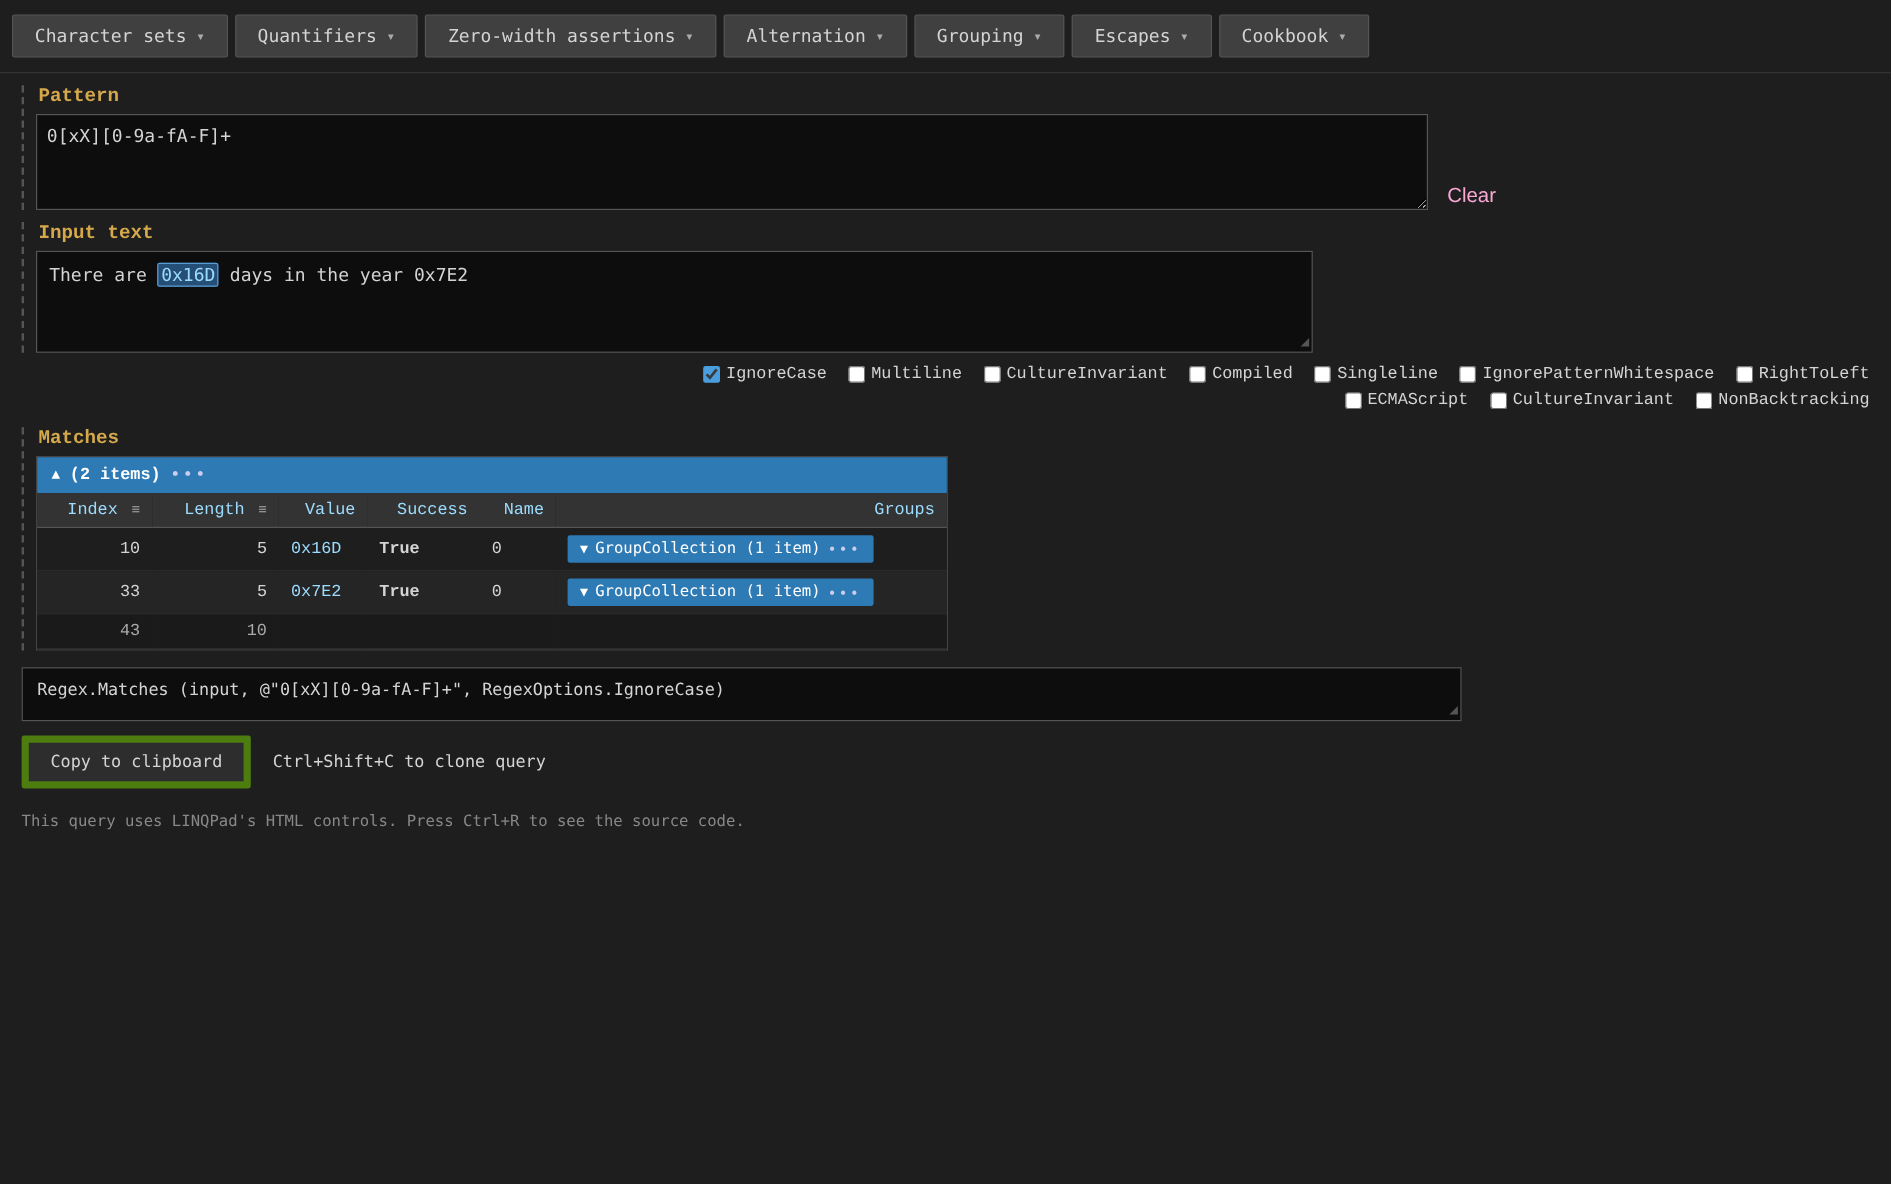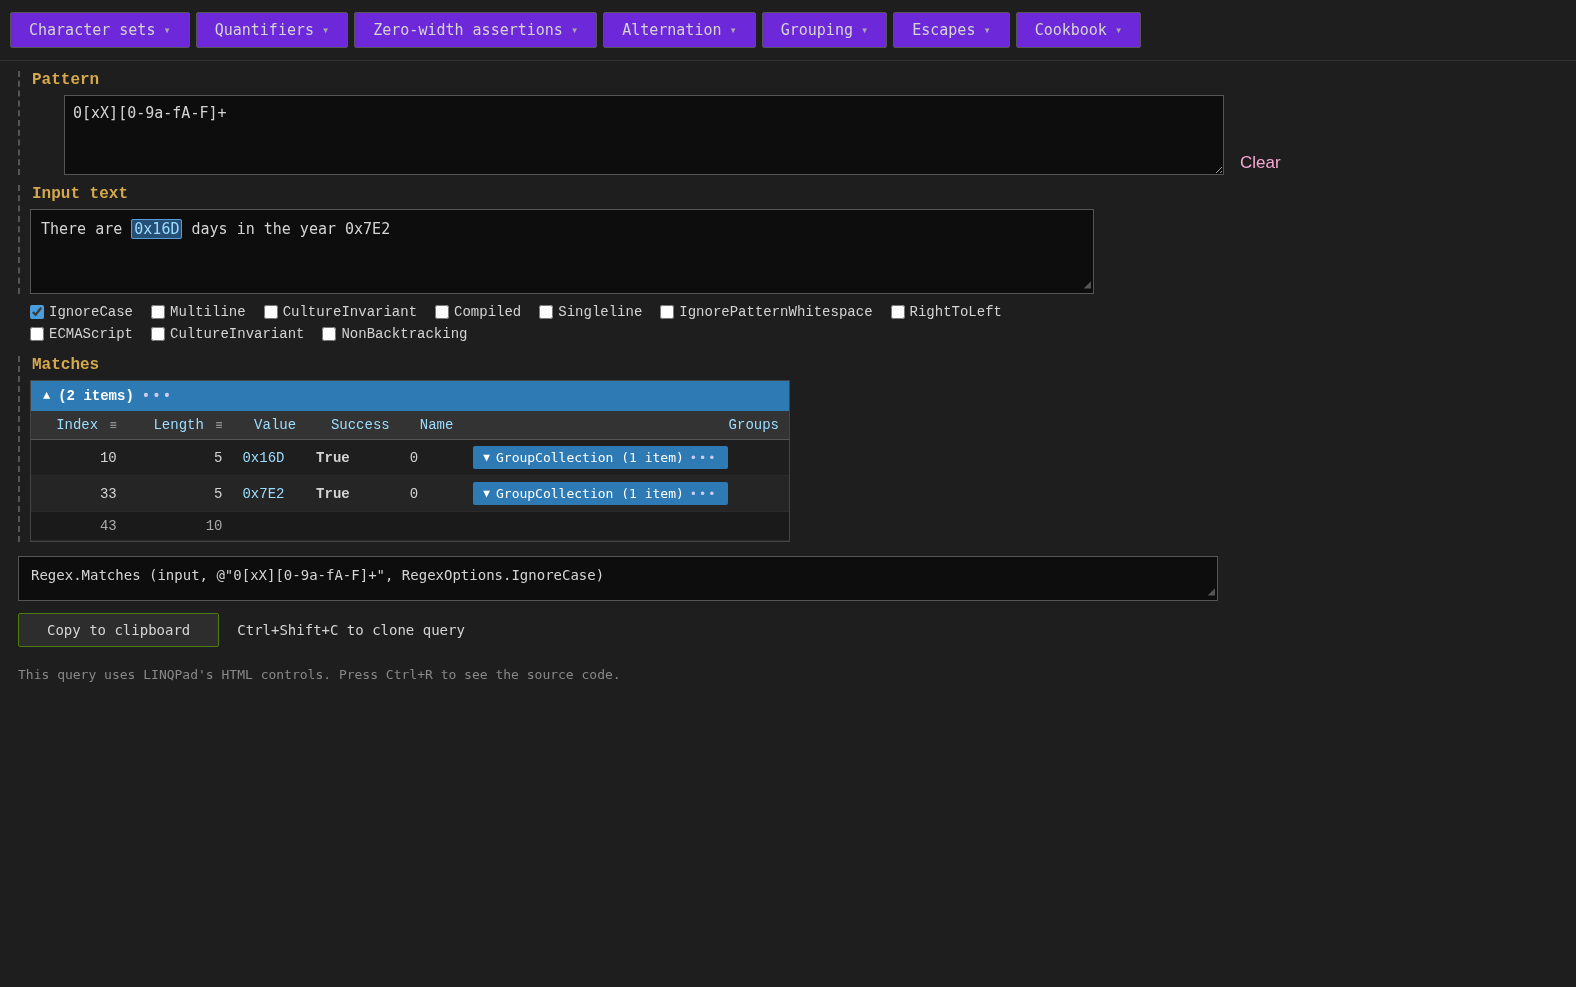--- a/index.html
+++ b/index.html
@@ -15,21 +15,21 @@
     
     .top-nav {
       display: flex;
       flex-wrap: wrap;
       gap: 6px;
       padding: 12px 10px;
       background: #1e1e1e;
       border-bottom: 1px solid #333;
     }
     .nav-btn {
-      background: #6d28d9;
+      background: #404040;
       color: #d4d4d4;
       border: 1px solid #555;
       padding: 8px 18px;
       font-family: 'Consolas', monospace;
       font-size: 15px;
       cursor: pointer;
       display: flex;
       align-items: center;
       gap: 8px;
       border-radius: 2px;
@@ -54,21 +54,20 @@
     .pattern-textarea {
       width: 1160px;
       height: 80px;
       background: #0d0d0d;
       color: #d4d4d4;
       border: 1px solid #555;
       font-family: 'Consolas', monospace;
       font-size: 15px;
       padding: 8px;
       resize: vertical;
-      margin-left: 34px;
     }
     .pattern-row {
       display: flex;
       align-items: flex-end;
       gap: 10px;
     }
     .clear-btn {
       background: transparent;
       color: #f9a8d4;
       border: none;
@@ -109,20 +108,21 @@
     .checkboxes-section {
       margin: 10px 0 14px 0;
       padding-left: 12px;
     }
     .checkbox-row {
       display: flex;
       flex-wrap: wrap;
       gap: 18px;
       margin-bottom: 6px;
       align-items: center;
+      justify-content: flex-end;
     }
     .checkbox-item {
       display: flex;
       align-items: center;
       gap: 5px;
       cursor: pointer;
       font-size: 14px;
     }
     .checkbox-item input[type="checkbox"] {
       width: 14px;
@@ -216,22 +216,22 @@
     
     .copy-section {
       display: flex;
       align-items: center;
       gap: 18px;
       margin-bottom: 14px;
     }
     .copy-btn {
       background: #2d2d2d;
       color: #d4d4d4;
-      border: 1px solid #4d7c0f;
-      padding: 8px 28px;
+      border: 6px solid #4d7c0f;
+      padding: 8px 18px;
       font-family: 'Consolas', monospace;
       font-size: 14px;
       cursor: pointer;
       border-radius: 2px;
     }
     .shortcut-text {
       font-family: 'Consolas', monospace;
       font-size: 14px;
       color: #d4d4d4;
     }

